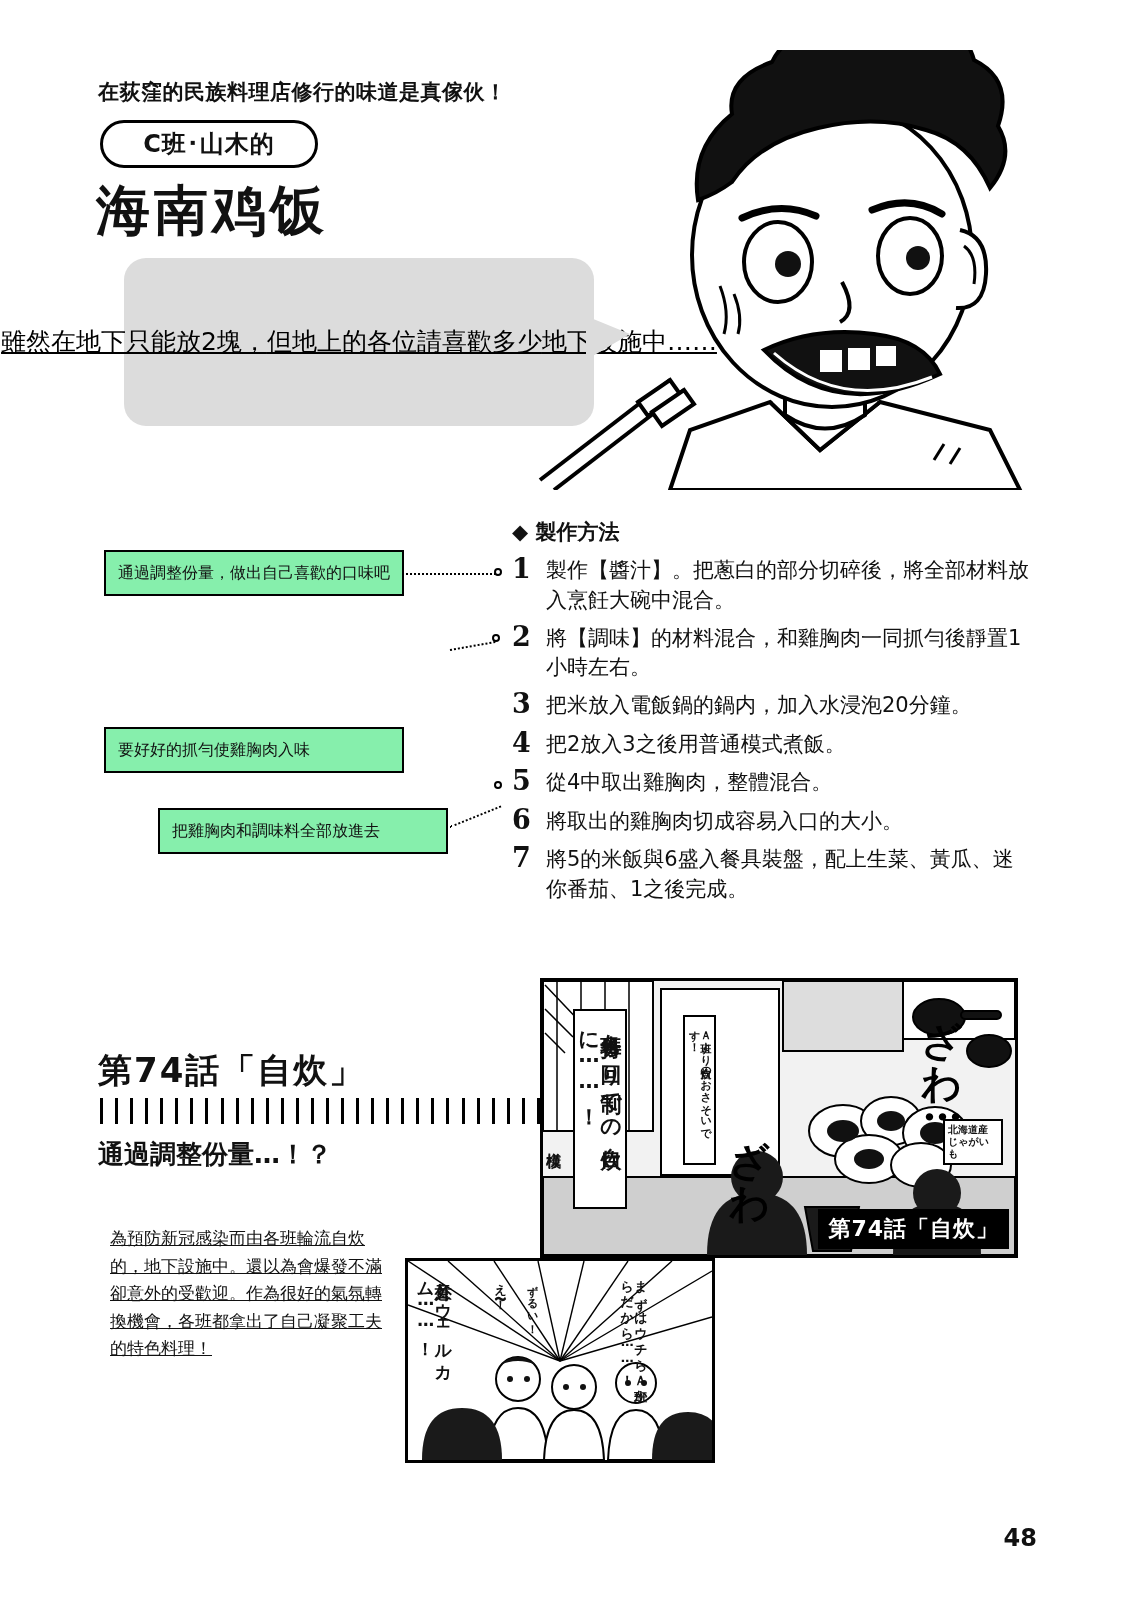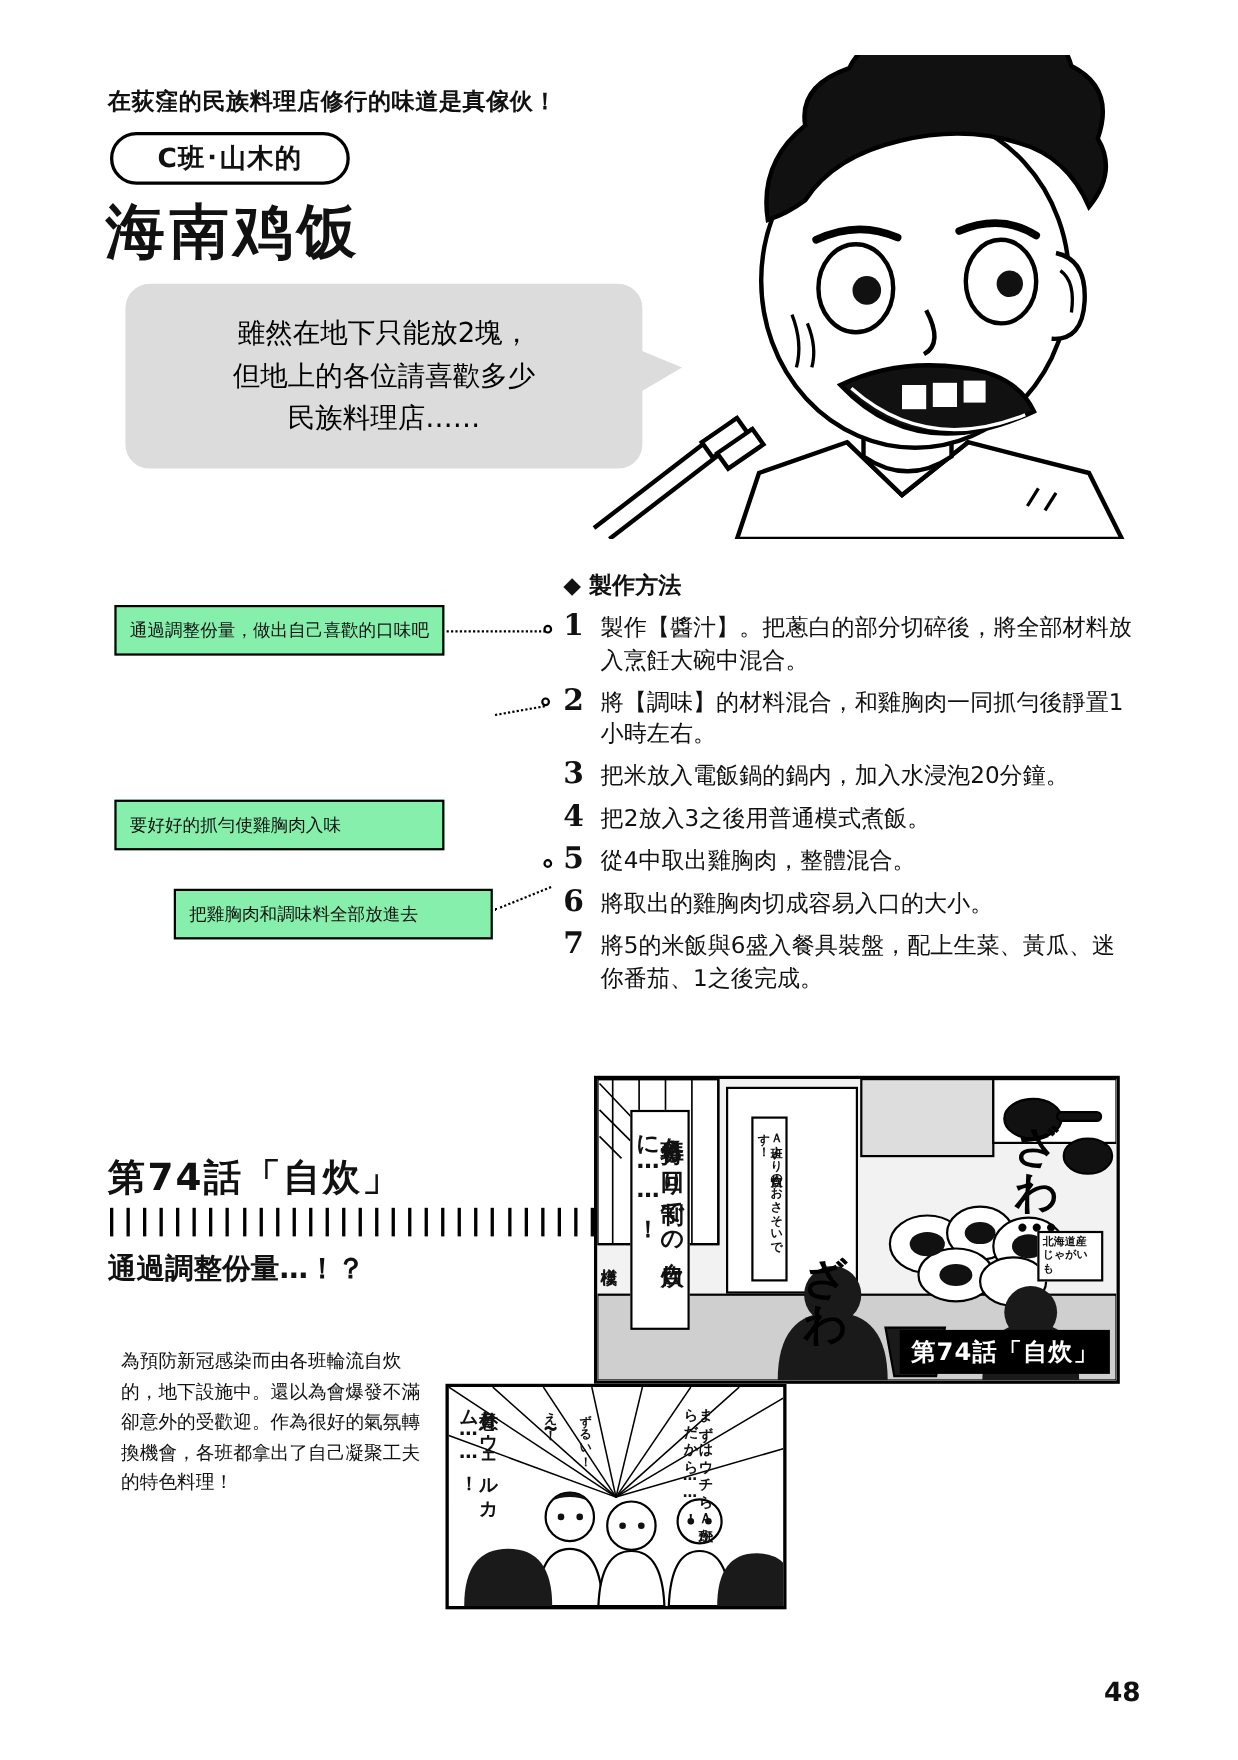--- a/index.html
+++ b/index.html
@@ -46,33 +46,33 @@
     left: 96px; top: 175px;
     font-size: 54px;
     font-weight: 700;
     letter-spacing: 4px;
     font-family: "DejaVu Serif", "Liberation Serif", serif;
   }
 
   
   .balloon {
     position: absolute;
-    left: 114px; top: 258px;
+    left: 124px; top: 258px;
     width: 470px; height: 168px;
     background: #dcdcdc;
     border-radius: 22px;
     display: flex;
-    flex-direction: column;
     align-items: center;
     justify-content: center;
     text-align: center;
     font-size: 25px;
     line-height: 1.55;
     padding: 8px 20px;
     color: #000;
+    text-decoration: underline;
   }
   .balloon .tail {
     position: absolute;
     right: -36px; top: 58px;
     width: 0; height: 0;
     border-top: 18px solid transparent;
     border-bottom: 26px solid transparent;
     border-left: 44px solid #dcdcdc;
   }
   .balloon-line { display: block; white-space: nowrap; }
@@ -171,20 +171,21 @@
     font-size: 26px;
     font-weight: 700;
     line-height: 1.45;
   }
   .body-copy {
     position: absolute;
     left: 110px; top: 1225px;
     width: 272px;
     font-size: 17px;
     line-height: 1.62;
+    text-decoration: underline;
   }
 
   
   .panel {
     position: absolute;
     border: 3px solid #000;
     background: #efefef;
     overflow: hidden;
   }
   .panel-top { left: 540px; top: 978px; width: 478px; height: 280px; }
@@ -244,21 +245,21 @@
 
   <div class="header-tagline">在荻窪的民族料理店修行的味道是真傢伙！</div>
 
   <div class="class-badge">C班･山木的</div>
 
   <div class="dish-title">海南鸡饭</div>
 
   <div class="balloon">
     <span class="balloon-line">雖然在地下只能放2塊，</span>
     <span class="balloon-line">但地上的各位請喜歡多少</span>
-    <span class="balloon-line">民族料理店……</span>
+    <span class="balloon-line">地下設施中……</span>
     <span class="tail"></span>
   </div>
 
   <div class="portrait">
     <svg width="540" height="440" viewBox="0 0 540 440" xmlns="http://www.w3.org/2000/svg">
 
       <path d="M150 440 L170 380 L250 352 L300 400 L360 352 L470 380 L500 440 Z" fill="#ffffff" stroke="#000" stroke-width="4"></path>
       <path d="M250 352 L300 400 L360 352" fill="#ffffff" stroke="#000" stroke-width="4"></path>
 
       <path d="M265 300 L265 365 Q305 392 345 365 L345 300 Z" fill="#ffffff" stroke="#000" stroke-width="4"></path>

